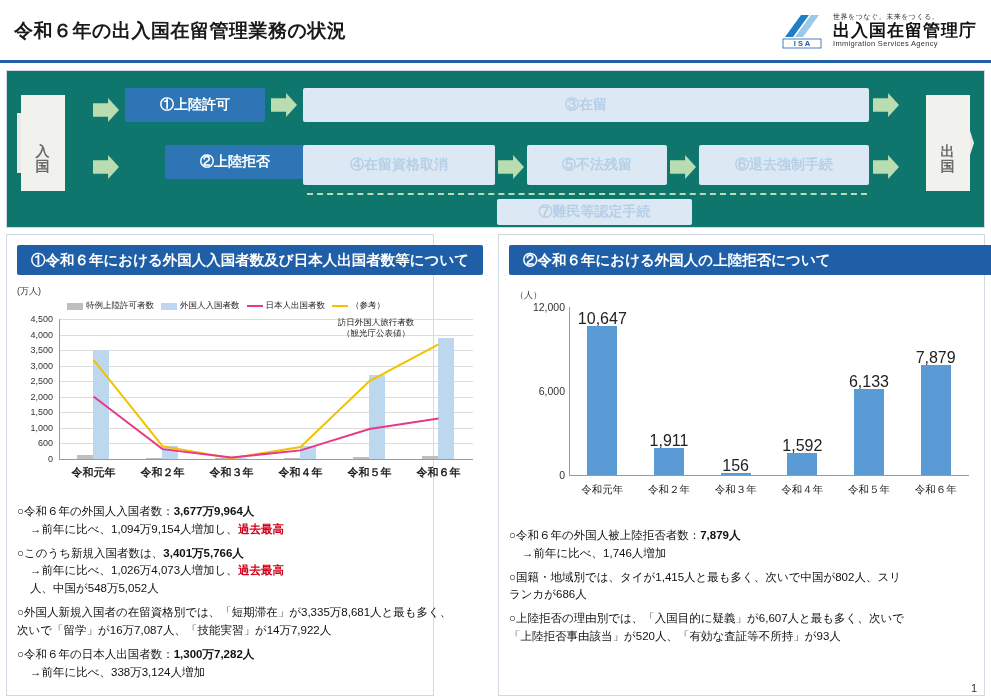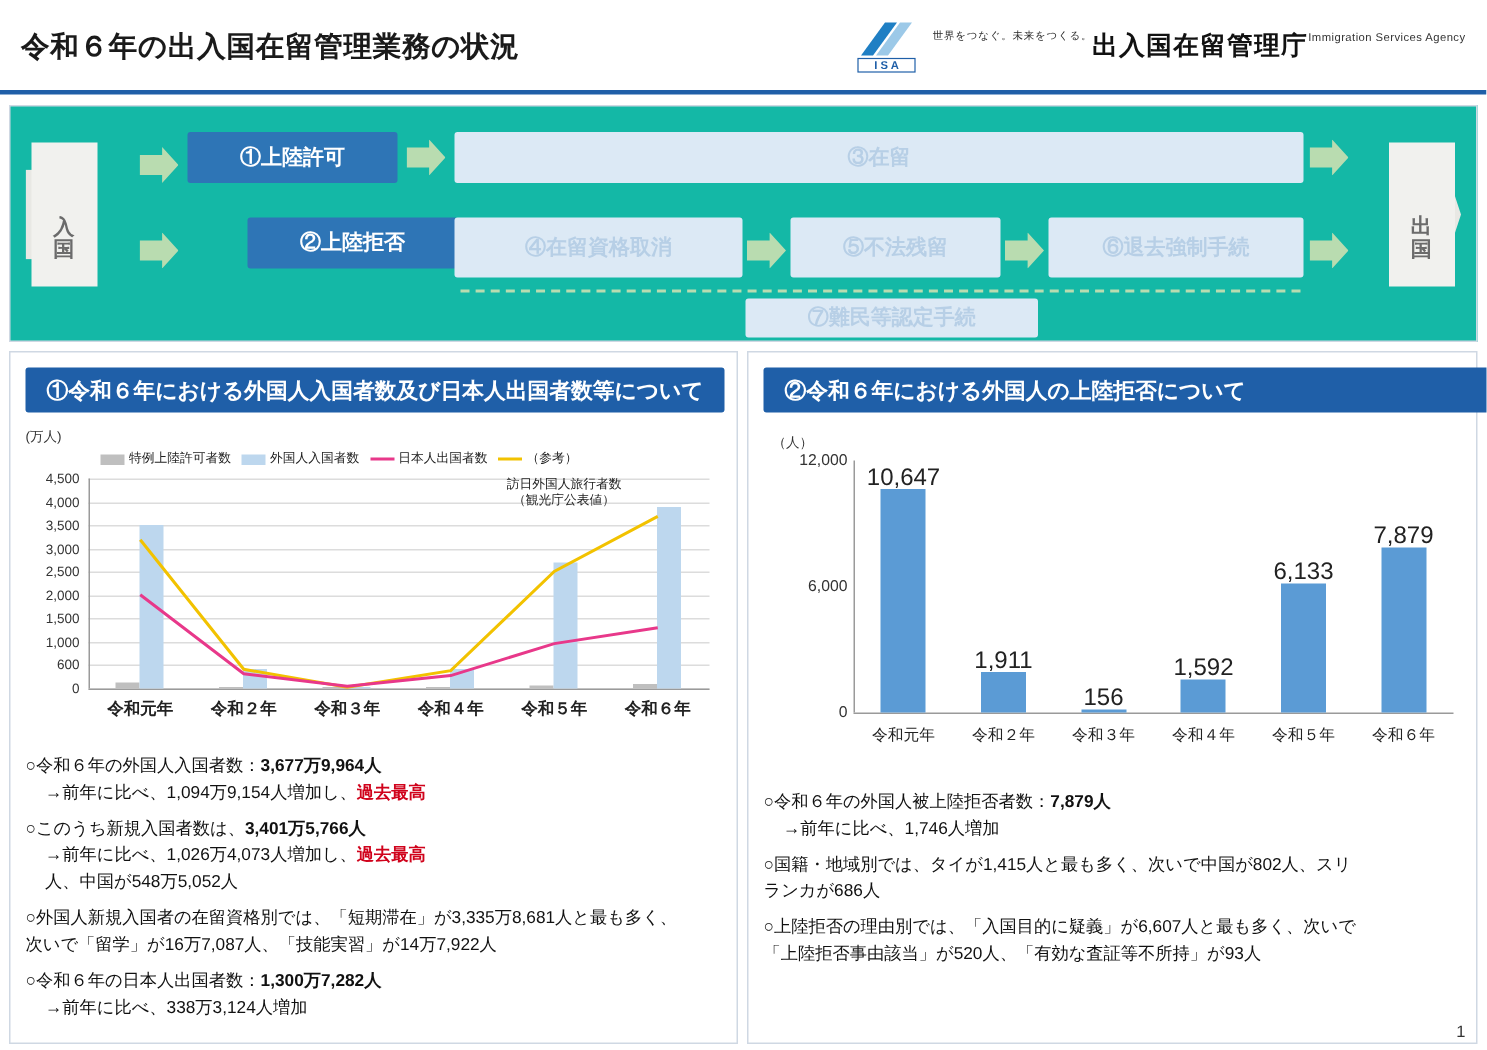--- a/index.html
+++ b/index.html
@@ -21,33 +21,33 @@
   .header-title {
     position:absolute; left:14px; top:18px;
     font-size:19px; font-weight:bold; letter-spacing:0.5px;
     color:#1a1a1a;
   }
   .logo-wrap {
     position:absolute; right:14px; top:8px; height:46px;
     display:flex; align-items:center; gap:8px;
   }
   .logo-mark { width:46px; height:40px; position:relative; }
-  .logo-text { display:flex; flex-direction:row; line-height:1.15; }
+  .logo-text { display:flex; flex-direction:column; line-height:1.15; }
   .logo-tag { font-size:7px; color:#2a2a2a; letter-spacing:0.5px; }
   .logo-main { font-size:17px; font-weight:bold; color:#111; letter-spacing:1px; }
   .logo-sub { font-size:7.5px; color:#333; letter-spacing:0.3px; }
   .header-rule {
     position:absolute; left:0; top:60px; width:991px; height:3px;
     background:#1f5fa8;
   }
 
   
   .flow {
     position:absolute; left:6px; top:70px; width:979px; height:158px;
-    border:1px solid #cfd8e3; background:#14b8a6;
+    border:1px solid #cfd8e3; background:#0f766e;
   }
   .flow-inner { position:absolute; inset:0; }
   .side-label {
     position:absolute; width:44px; height:96px; top:24px;
     background:#f1f1ee; display:flex; align-items:center; justify-content:center;
     font-size:14px; color:#6b6b6b; font-weight:bold;
     writing-mode:vertical-rl; letter-spacing:6px;
   }
   .side-left { left:14px; }
   .side-right { right:14px; }
@@ -70,21 +70,21 @@
     position:absolute; border-top:2px dashed #b9dcb0;
   }
 
   .chevron-grey {
     position:absolute; width:22px; height:60px;
     background:#e8e8e4;
     clip-path: polygon(0 0, 55% 0, 100% 50%, 55% 100%, 0 100%);
   }
 
   
-  .panel-left { position:absolute; left:6px; top:234px; width:486px; height:462px;
+  .panel-left { position:absolute; left:6px; top:234px; width:428px; height:462px;
                 border:1px solid #cfd8e3; }
   .panel-right { position:absolute; left:498px; top:234px; width:487px; height:462px;
                 border:1px solid #cfd8e3; }
 
   .sec-title {
     position:absolute; left:10px; top:10px; height:30px;
     background:#1f5fa8; color:#fff; font-size:14.5px; font-weight:bold;
     display:flex; align-items:center; padding:0 14px; border-radius:2px;
     white-space:nowrap;
   }

